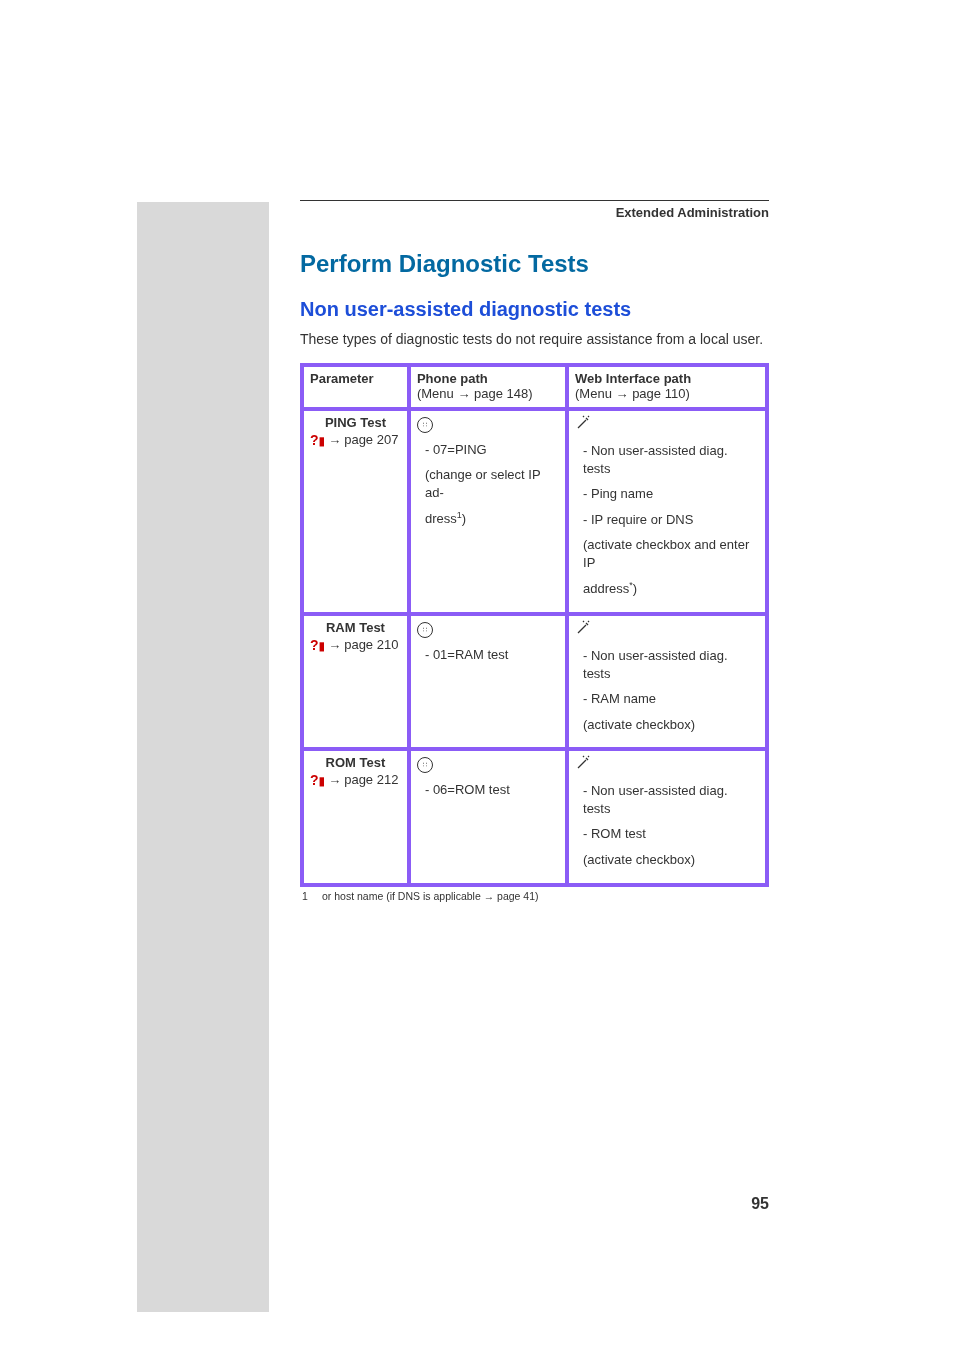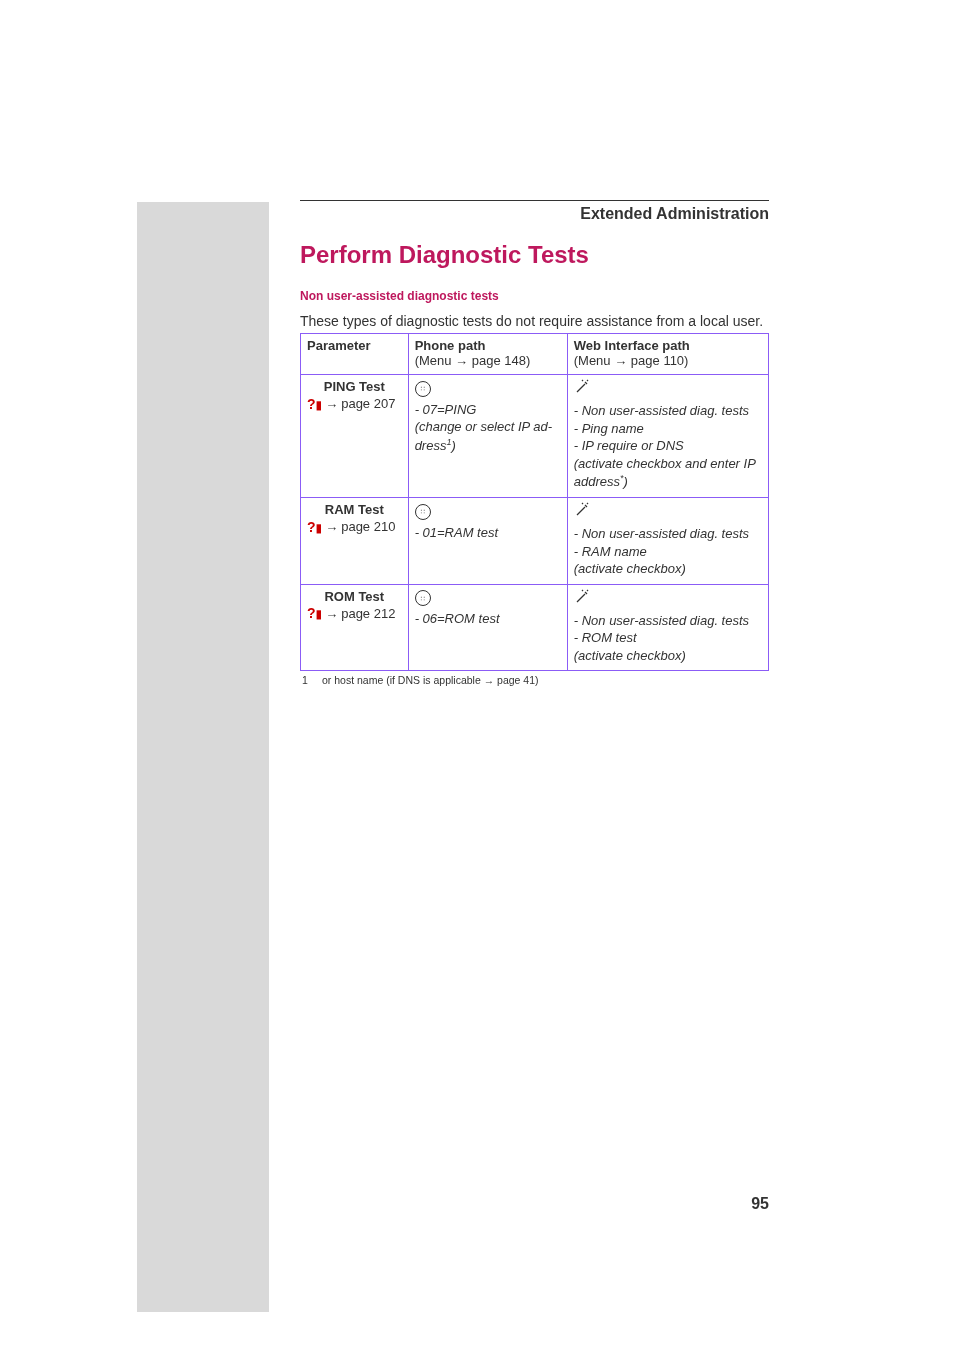--- a/index.html
+++ b/index.html
@@ -27,48 +27,48 @@
     width: 954px;
     padding: 200px 185px 0 300px;
   }
   .header-line {
     border-top: 1.5px solid #333;
     margin-bottom: 4px;
   }
   .header-title {
     text-align: right;
     font-weight: bold;
-    font-size: 16px;
-    color: #333;
-    margin-bottom: 18px;
+    font-size: 13px;
+    color: #333;
+    margin-bottom: 30px;
   }
   h1.section {
-    color: #be185d;
+    color: #0369a1;
     font-size: 24px;
     font-weight: bold;
     margin: 14px 0 20px 0;
   }
   h2.subsection {
-    color: #be185d;
-    font-size: 12px;
+    color: #1d4ed8;
+    font-size: 20px;
     font-weight: bold;
     margin: 0 0 10px 0;
   }
   .intro {
     font-size: 14px;
     color: #333;
-    margin: 0 0 4px 0;
+    margin: 0 0 16px 0;
   }
   table.params {
     border-collapse: collapse;
     width: 100%;
     table-layout: fixed;
   }
   table.params th, table.params td {
-    border: 1px solid #8b5cf6;
+    border: 4px solid #8b5cf6;
     padding: 4px 6px 6px 6px;
     vertical-align: top;
     font-size: 13px;
     color: #333;
   }
   table.params th {
     background: #fff;
     font-weight: bold;
     text-align: left;
   }
@@ -86,21 +86,21 @@
   }
   .ref-icon {
     display: inline-flex;
     align-items: flex-end;
     height: 14px;
   }
   .ref-icon .qm { color: #c00; font-weight: bold; font-size: 14px; line-height: 14px; }
   .ref-icon .flag { color: #c00; font-size: 12px; line-height: 12px; }
   .arrow { font-weight: bold; }
   .cell-lines { font-size: 13px; line-height: 1.35; }
-  .cell-lines div { margin: 0; font-style: italic; }
+  .cell-lines div { margin: 8px; }
   .sup { font-size: 9px; vertical-align: super; }
   .icon-row { margin-bottom: 4px; }
   .ring-icon {
     display: inline-flex;
     width: 16px; height: 16px;
     border: 1.2px solid #333;
     border-radius: 50%;
     align-items: center;
     justify-content: center;
     font-size: 7px;

